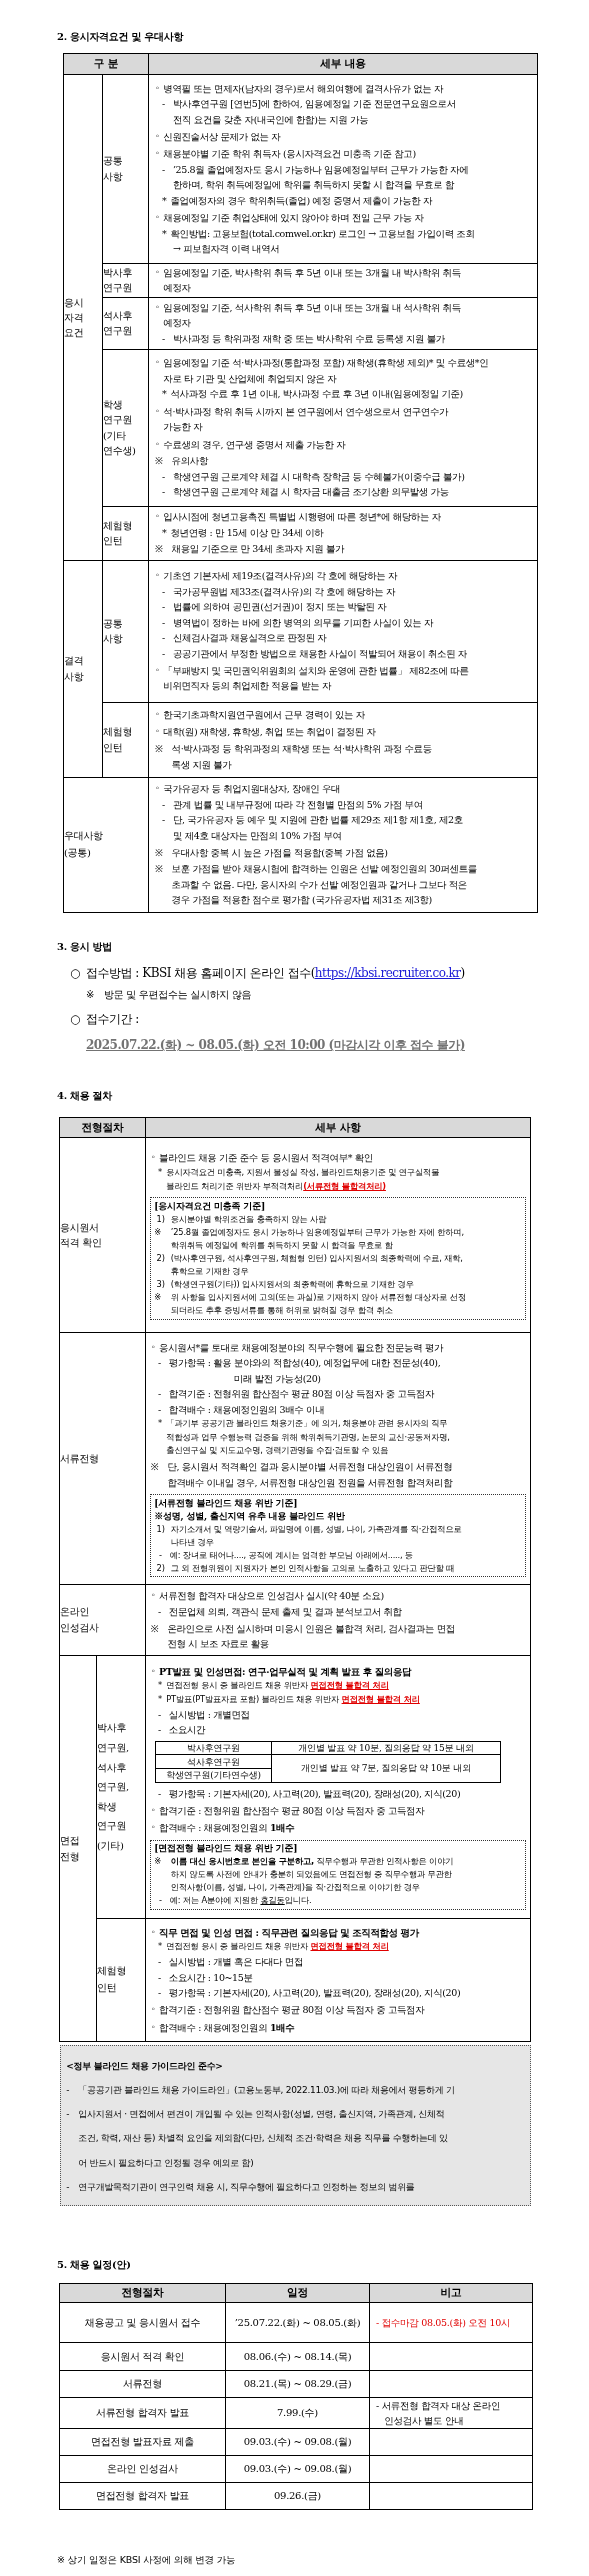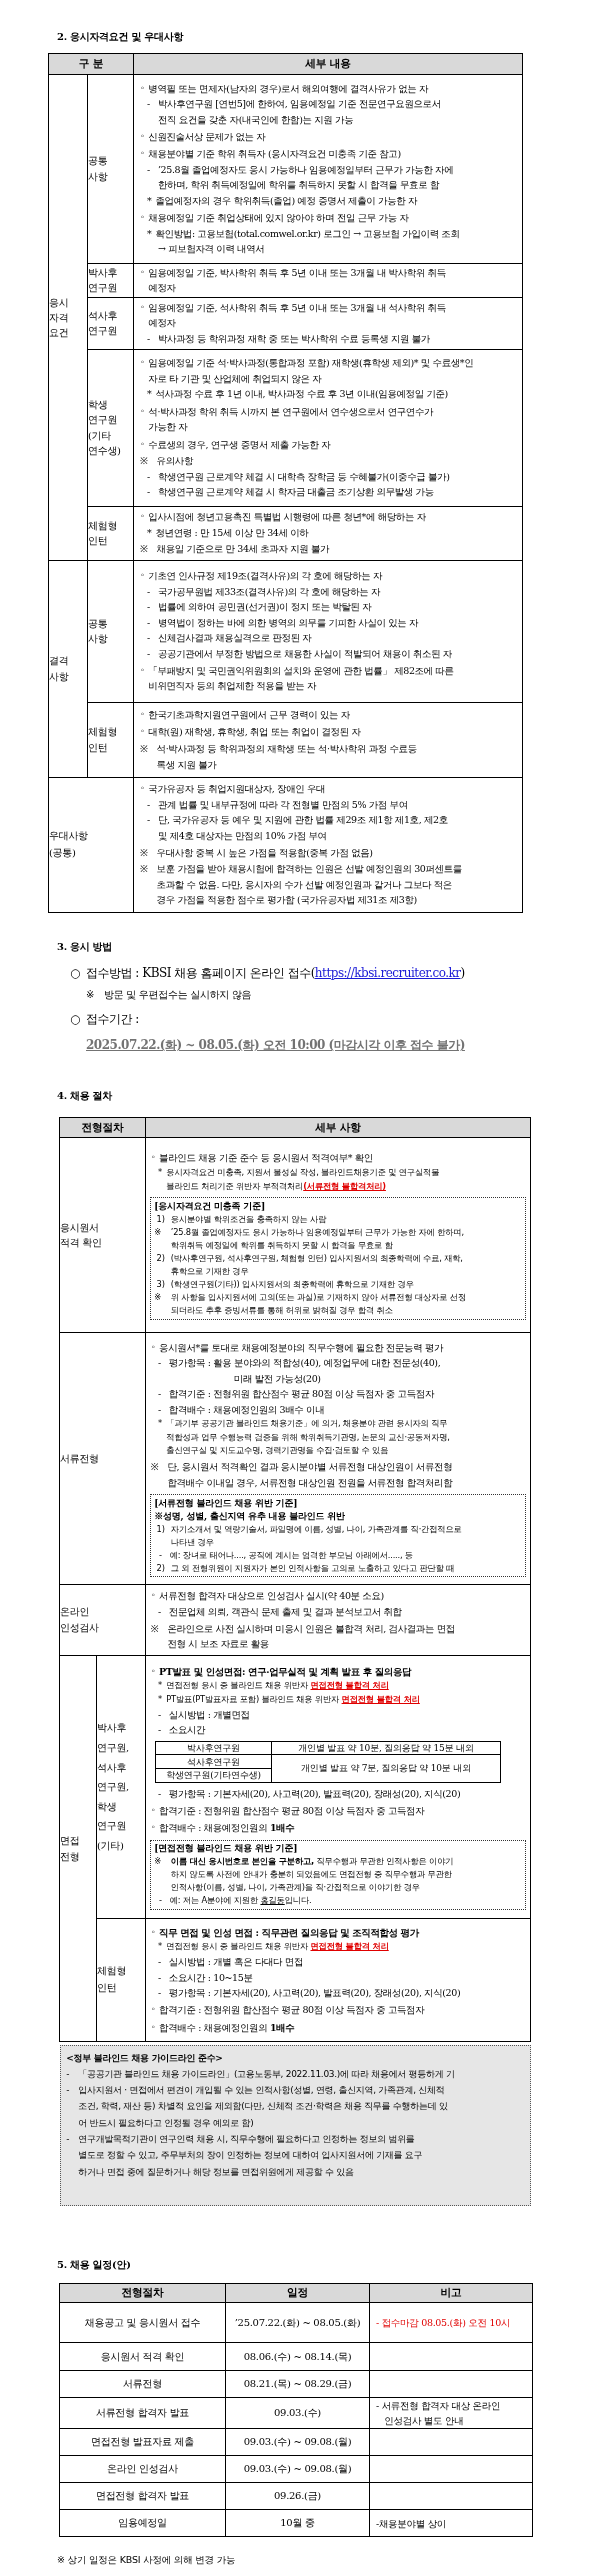--- a/index.html
+++ b/index.html
@@ -48,35 +48,35 @@
 .dur{border-collapse:collapse;width:345px;margin:3px 0 3px 4.2px;table-layout:fixed}
 .dur td{border:0.6px solid #000;text-align:center;font-size:9px;letter-spacing:-0.2px;white-space:nowrap;height:13.7px;line-height:12.5px}
 .s3-row{position:absolute;left:70px;white-space:nowrap}
 .s3-mk{display:inline-block;width:16px}
 .big{font-size:12px;line-height:18px;letter-spacing:-0.5px}
 .link{color:#1a1ad6;text-decoration:underline}
 .s3-note{position:absolute;left:86px;top:987px;font-family:"DejaVu Sans","Liberation Sans",sans-serif;font-size:10px;line-height:15.5px;letter-spacing:-0.3px;white-space:nowrap}
 .s3-note .nm{display:inline-block;width:18px}
 .period-value{position:absolute;left:86px;top:1037px;width:446px;font-size:12px;line-height:16.6px;font-weight:bold;color:#737373;text-decoration:underline;letter-spacing:-0.5px;white-space:nowrap;overflow:hidden}
 .guide{position:absolute;left:60px;top:2045px;width:471px;height:161px;background:#e6e6e6;border:0.6px dotted #555;padding:3.6px 4.8px 0 5.3px;overflow:hidden}
-.guide .ln{font-family:"DejaVu Sans","Liberation Sans",sans-serif;font-size:9px;line-height:16.3px;height:16.3px;letter-spacing:-0.3px;margin-top:0}
+.guide .ln{font-family:"DejaVu Sans","Liberation Sans",sans-serif;font-size:9px;line-height:16.3px;height:16.3px;letter-spacing:-0.3px;margin-top:8px}
 .guide .ln.d{padding-left:12px}
 .guide .ln.d .mk{left:0}
 .guide .ln.cd{padding-left:12px}
 .sched td{font-size:10px;text-align:center;letter-spacing:-0.3px;white-space:nowrap}
 .sched td.rm{text-align:left;padding-left:14.3px;text-indent:-8.3px;white-space:pre-line;line-height:15px;font-size:9.5px}
 .sched td.red{color:#e00000}
 .foot{position:absolute;left:57px;top:2553px;font-family:"DejaVu Sans","Liberation Sans",sans-serif;font-size:9.5px;line-height:13px;letter-spacing:-0.2px;white-space:nowrap}
 </style>
 </head>
 <body>
 
 <div class="sec-title" style="top:27px">2. 응시자격요건 및 우대사항</div>
 
-<table class="grid t1" style="left:48px;top:53px;width:474px">
+<table class="grid t1" style="left:63px;top:53px;width:474px">
   <colgroup>
       <col style="width:39px">
       <col style="width:46px">
       <col style="width:389px">
     </colgroup>
   <thead>
     <tr>
       <th colspan="2">
           <div class="hd" style="height:19.6px">구 분</div>
         </th>
@@ -170,21 +170,21 @@
         </td>
     </tr>
     <tr>
       <td rowspan="2" class="lbl">결격
 사항</td>
       <td class="lbl">공통
 사항</td>
       <td>
           <div class="cell" style="height:141px">
             <div>
-              <div class="ln b"><span class="mk">◦</span><span class="tx">기초연 인사규정 제19조(결격사유)의 각 호에 해당하는 자</span></div>
+              <div class="ln b"><span class="mk">◦</span><span class="tx">기초연 기본자세 제19조(결격사유)의 각 호에 해당하는 자</span></div>
               <div class="ln d"><span class="mk">-</span><span class="tx">국가공무원법 제33조(결격사유)의 각 호에 해당하는 자</span></div>
               <div class="ln d"><span class="mk">-</span><span class="tx">법률에 의하여 공민권(선거권)이 정지 또는 박탈된 자</span></div>
               <div class="ln d"><span class="mk">-</span><span class="tx">병역법이 정하는 바에 의한 병역의 의무를 기피한 사실이 있는 자</span></div>
               <div class="ln d"><span class="mk">-</span><span class="tx">신체검사결과 채용실격으로 판정된 자</span></div>
               <div class="ln d"><span class="mk">-</span><span class="tx">공공기관에서 부정한 방법으로 채용한 사실이 적발되어 채용이 취소된 자</span></div>
               <div class="ln b"><span class="mk">◦</span><span class="tx">「부패방지 및 국민권익위원회의 설치와 운영에 관한 법률」 제82조에 따른</span></div>
               <div class="ln cb"><span class="tx">비위면직자 등의 취업제한 적용을 받는 자</span></div>
             </div>
           </div>
         </td>
@@ -439,41 +439,36 @@
       <td>08.06.(수) ~ 08.14.(목)</td>
       <td class="rm"></td>
     </tr>
     <tr style="height:27px">
       <td>서류전형</td>
       <td>08.21.(목) ~ 08.29.(금)</td>
       <td class="rm"></td>
     </tr>
     <tr style="height:30px">
       <td>서류전형 합격자 발표</td>
-      <td>09.03.(수)</td>
+      <td>7.99.(수)</td>
       <td class="rm">- 서류전형 합격자 대상 온라인
 인성검사 별도 안내</td>
     </tr>
     <tr style="height:27px">
       <td>면접전형 발표자료 제출</td>
       <td>09.03.(수) ~ 09.08.(월)</td>
       <td class="rm"></td>
     </tr>
     <tr style="height:27px">
       <td>온라인 인성검사</td>
       <td>09.03.(수) ~ 09.08.(월)</td>
       <td class="rm"></td>
     </tr>
     <tr style="height:27px">
       <td>면접전형 합격자 발표</td>
       <td>09.26.(금)</td>
       <td class="rm"></td>
     </tr>
-    <tr style="height:27px">
-      <td>임용예정일</td>
-      <td>10월 중</td>
-      <td class="rm">-채용분야별 상이</td>
-    </tr>
   </tbody>
 </table>
 
 <div class="foot">※ 상기 일정은 KBSI 사정에 의해 변경 가능</div>
 
 
 </body></html>

